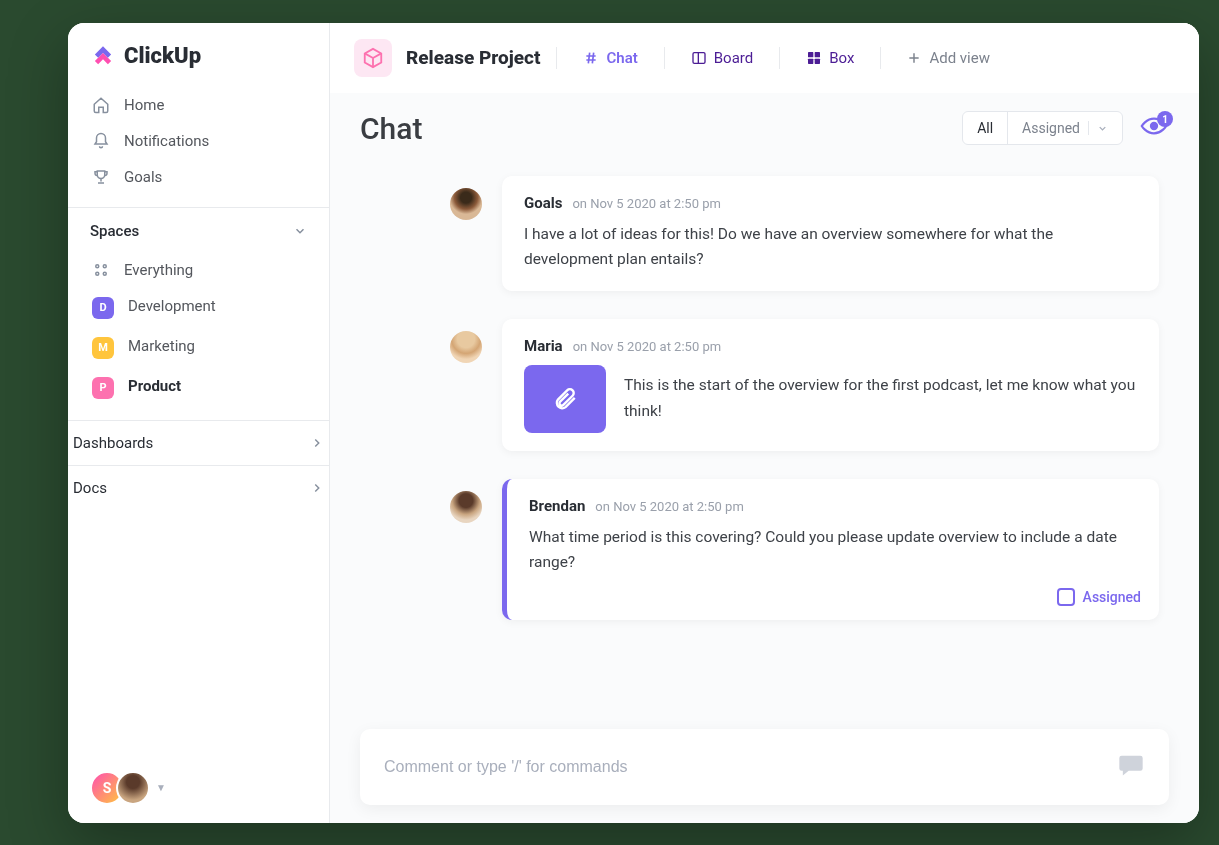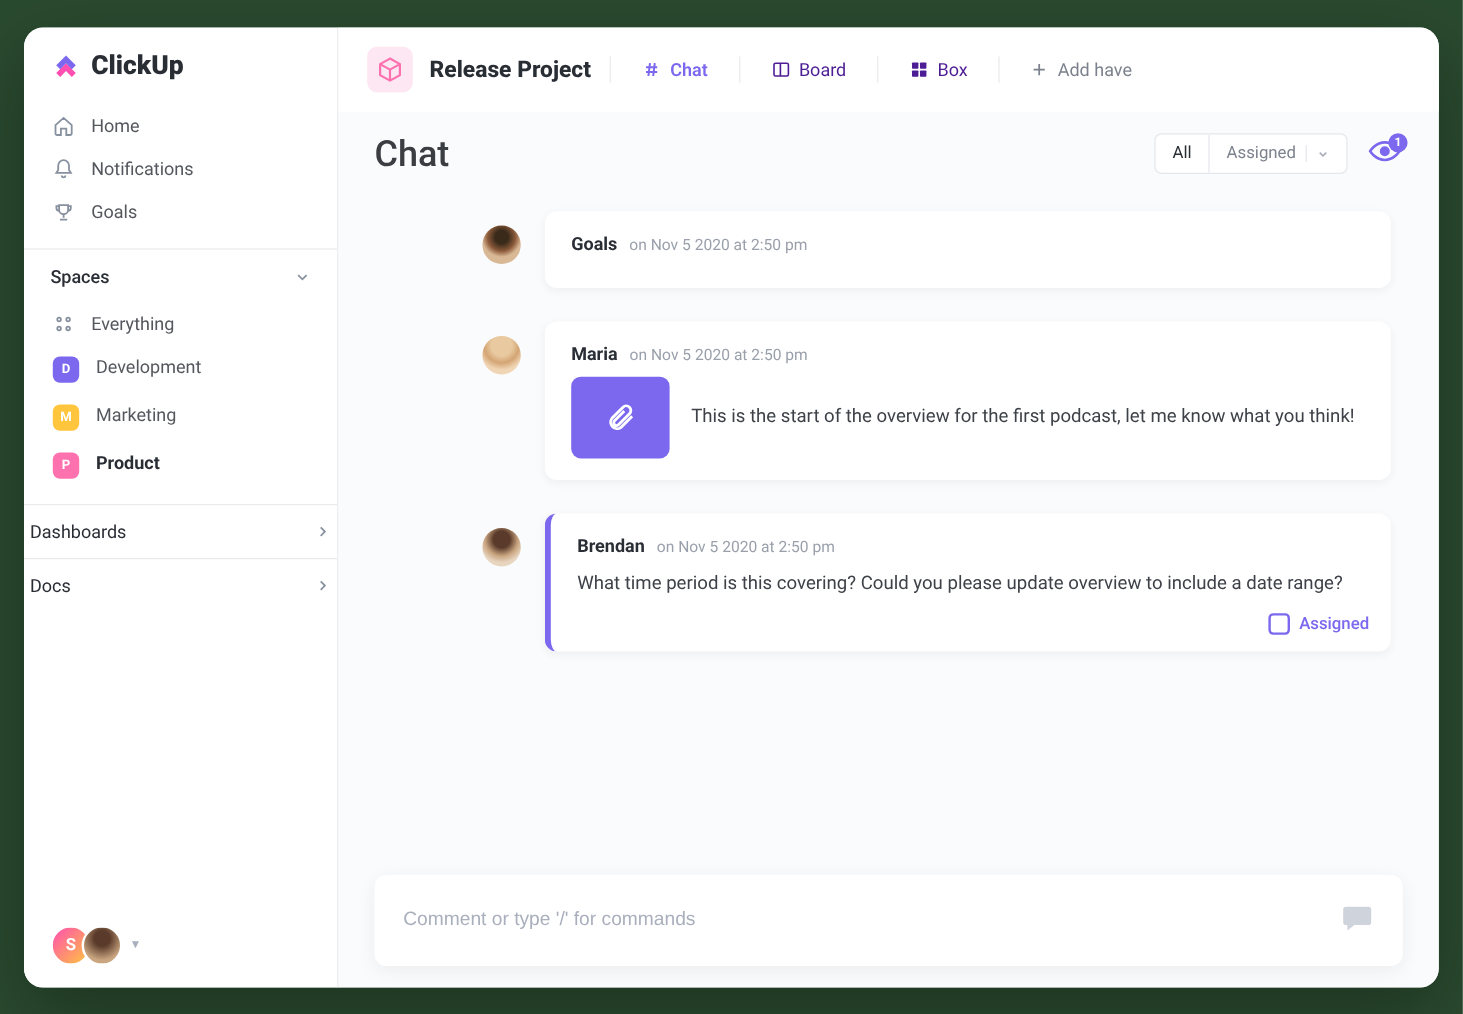--- a/index.html
+++ b/index.html
@@ -1,17 +1,17 @@
 <!DOCTYPE html>
 <html><head>
 <meta charset="utf-8">
 <style>
   * { box-sizing: border-box; margin: 0; padding: 0; }
   body { font-family: -apple-system, BlinkMacSystemFont, 'Segoe UI', Roboto, sans-serif; background: #2a4a2f; display: flex; align-items: center; justify-content: center; min-height: 100vh; padding: 20px; }
-  .app { width: 1180px; height: 800px; background: #fafbfc; border-radius: 16px; overflow: hidden; display: flex; box-shadow: 0 20px 60px rgba(0,0,0,0.3); }
+  .app { width: 1180px; height: 800px; background: #fafbfc; border-radius: 16px; overflow: hidden; display: flex; box-shadow: 0 20px 60px rgba(0,0,0,0.3); margin-left: 48px; }
   .sidebar { width: 262px; background: #fff; border-right: 1px solid #e8eaed; display: flex; flex-direction: column; }
   .logo { padding: 20px 22px 14px; display: flex; align-items: center; gap: 8px; }
   .logo-mark { width: 26px; height: 26px; }
   .logo-text { font-weight: 900; font-size: 22px; color: #292d34; }
   .nav-group { padding: 4px 0 12px; }
   .nav-item { display: flex; align-items: center; gap: 14px; padding: 9px 24px; color: #54575d; font-size: 15px; cursor: pointer; }
   .nav-icon { width: 18px; height: 18px; color: #87909e; flex-shrink: 0; }
   .section-header { display: flex; align-items: center; justify-content: space-between; padding: 14px 22px 12px; border-top: 1px solid #e8eaed; font-size: 15px; color: #292d34; font-weight: 500; cursor: pointer; }
   .space-item { display: flex; align-items: flex-start; gap: 14px; padding: 9px 24px; color: #54575d; font-size: 15px; cursor: pointer; }
   .space-item.active .space-label { font-weight: 700; color: #292d34; }
@@ -198,21 +198,21 @@
             <rect x="3" y="13" width="8" height="8" rx="1"></rect>
             <rect x="13" y="13" width="8" height="8" rx="1"></rect>
           </svg>
         <span>Box</span>
       </div>
       <div class="tab-divider"></div>
       <div class="add-view">
         <svg width="14" height="14" viewBox="0 0 24 24" fill="none" stroke="currentColor" stroke-width="2.5">
             <path d="M12 4v16M4 12h16"></path>
           </svg>
-        <span>Add have</span>
+        <span>Add view</span>
       </div>
     </div>
 
     <div class="content">
       <div class="content-header">
         <div class="page-title">Chat</div>
         <div class="pill-group">
           <div class="pill active">
               <span>All</span>
             </div>
@@ -235,20 +235,21 @@
 
       <div class="messages">
 
         <div class="message-row">
           <div class="msg-avatar" style="background:radial-gradient(circle at 50% 30%, #3a2a1a 20%, #8b5a3a 42%, #d9b896 60%)"></div>
           <div class="msg-card">
             <div class="msg-meta">
               <span class="msg-author">Goals</span>
               <span class="msg-time">on Nov 5 2020 at 2:50 pm</span>
             </div>
+            <div class="msg-body">I have a lot of ideas for this! Do we have an overview somewhere for what the development plan entails?</div>
           </div>
         </div>
 
         <div class="message-row">
           <div class="msg-avatar" style="background:radial-gradient(circle at 50% 25%, #e8c9a0 30%, #d4a574 50%, #f0d5b5 70%)"></div>
           <div class="msg-card">
             <div class="msg-meta">
               <span class="msg-author">Maria</span>
               <span class="msg-time">on Nov 5 2020 at 2:50 pm</span>
             </div>

